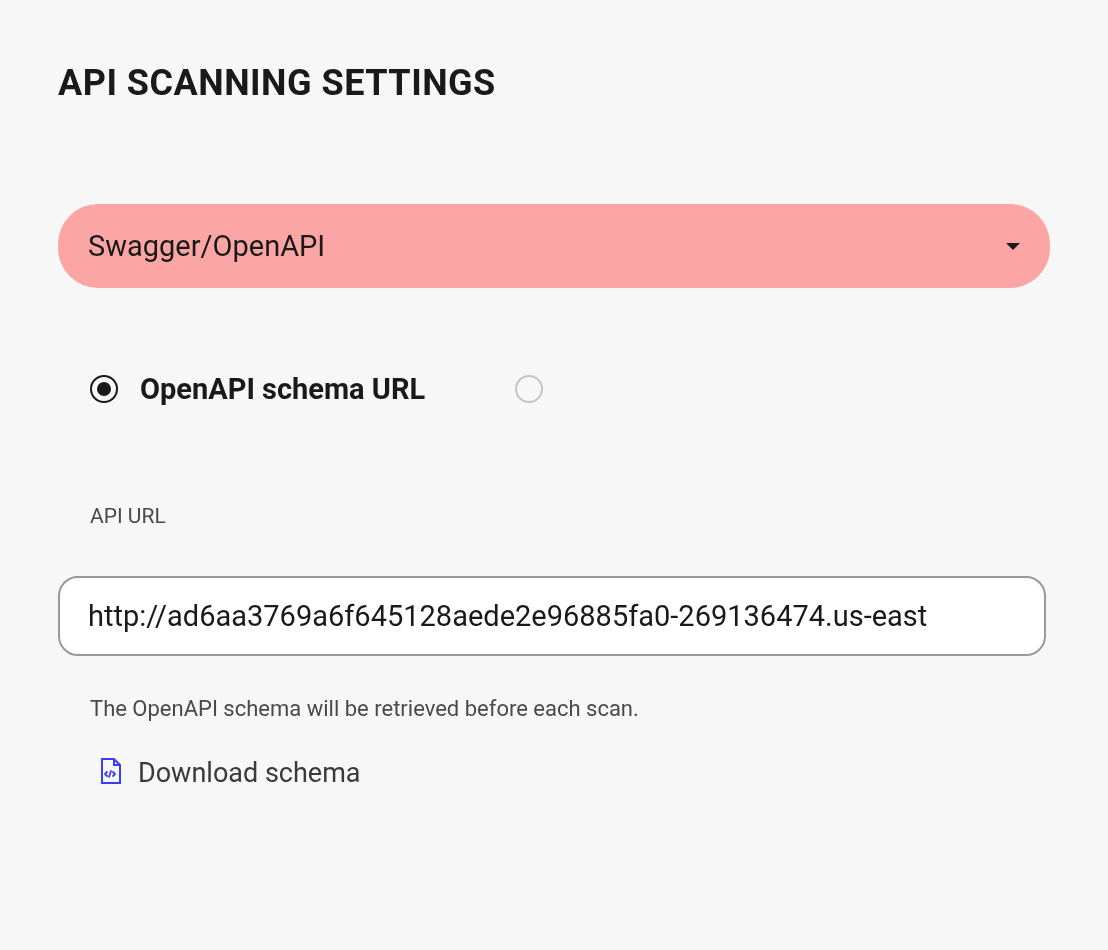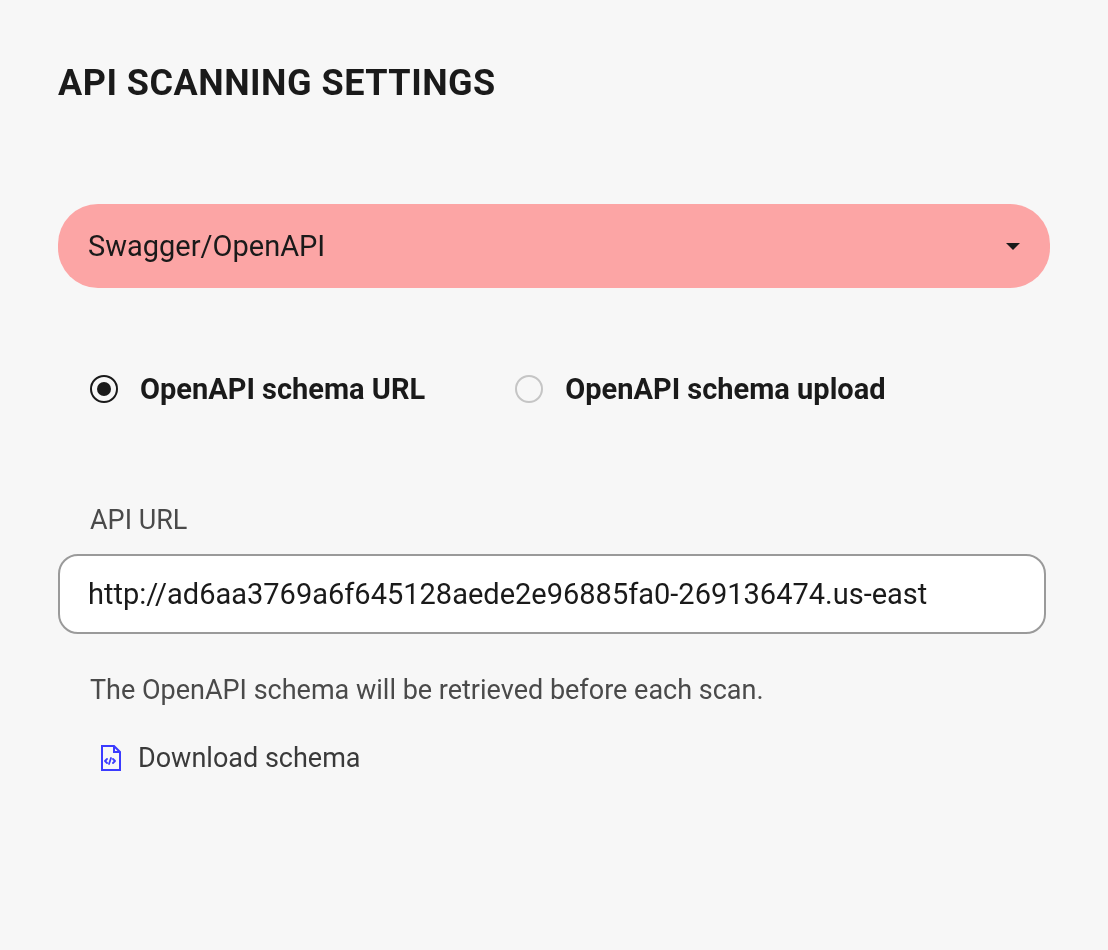--- a/index.html
+++ b/index.html
@@ -77,45 +77,44 @@
     }
     .radio-label {
       font-size: 29px;
       font-weight: 700;
       color: #1a1a1a;
     }
     .field-section {
       padding-left: 32px;
     }
     .field-label {
-      font-size: 27px;
+      font-size: 21px;
       color: #4a4a4a;
-      margin-bottom: 18px;
+      margin-bottom: 48px;
     }
     .text-input {
       width: 988px;
       height: 80px;
       border: 2px solid #9a9a9a;
       border-radius: 20px;
       background: #ffffff;
       padding: 0 28px;
       font-size: 29px;
       color: #1a1a1a;
       outline: none;
       font-family: inherit;
       margin-left: -32px;
     }
     .helper-text {
-      font-size: 27px;
+      font-size: 22px;
       color: #4a4a4a;
       margin-top: 40px;
     }
     .download-link {
       display: flex;
-      align-items: center;
       gap: 16px;
       margin-top: 36px;
       cursor: pointer;
       padding-left: 8px;
     }
     .download-icon {
       width: 24px;
       height: 28px;
       flex-shrink: 0;
     }
@@ -136,21 +135,20 @@
 
 <div class="radio-group">
   <div class="radio-option">
     <span class="radio-circle">
       <span class="radio-dot"></span>
     </span>
     <span class="radio-label">OpenAPI schema URL</span>
   </div>
   <div class="radio-option">
     <span class="radio-circle unselected"></span>
-    <span class="radio-label">OpenAPI schema upload</span>
   </div>
 </div>
 
 <div class="field-section">
   <div class="field-label">API URL</div>
   <input type="text" class="text-input" value="http://ad6aa3769a6f645128aede2e96885fa0-269136474.us-east" style="">
   <div class="helper-text">The OpenAPI schema will be retrieved before each scan.</div>
   <div class="download-link">
     <svg class="download-icon" viewBox="0 0 24 28" fill="none">
       <path d="M4 2 L16 2 L22 8 L22 26 L4 26 Z" stroke="#3b3bff" stroke-width="2" fill="none"></path>

